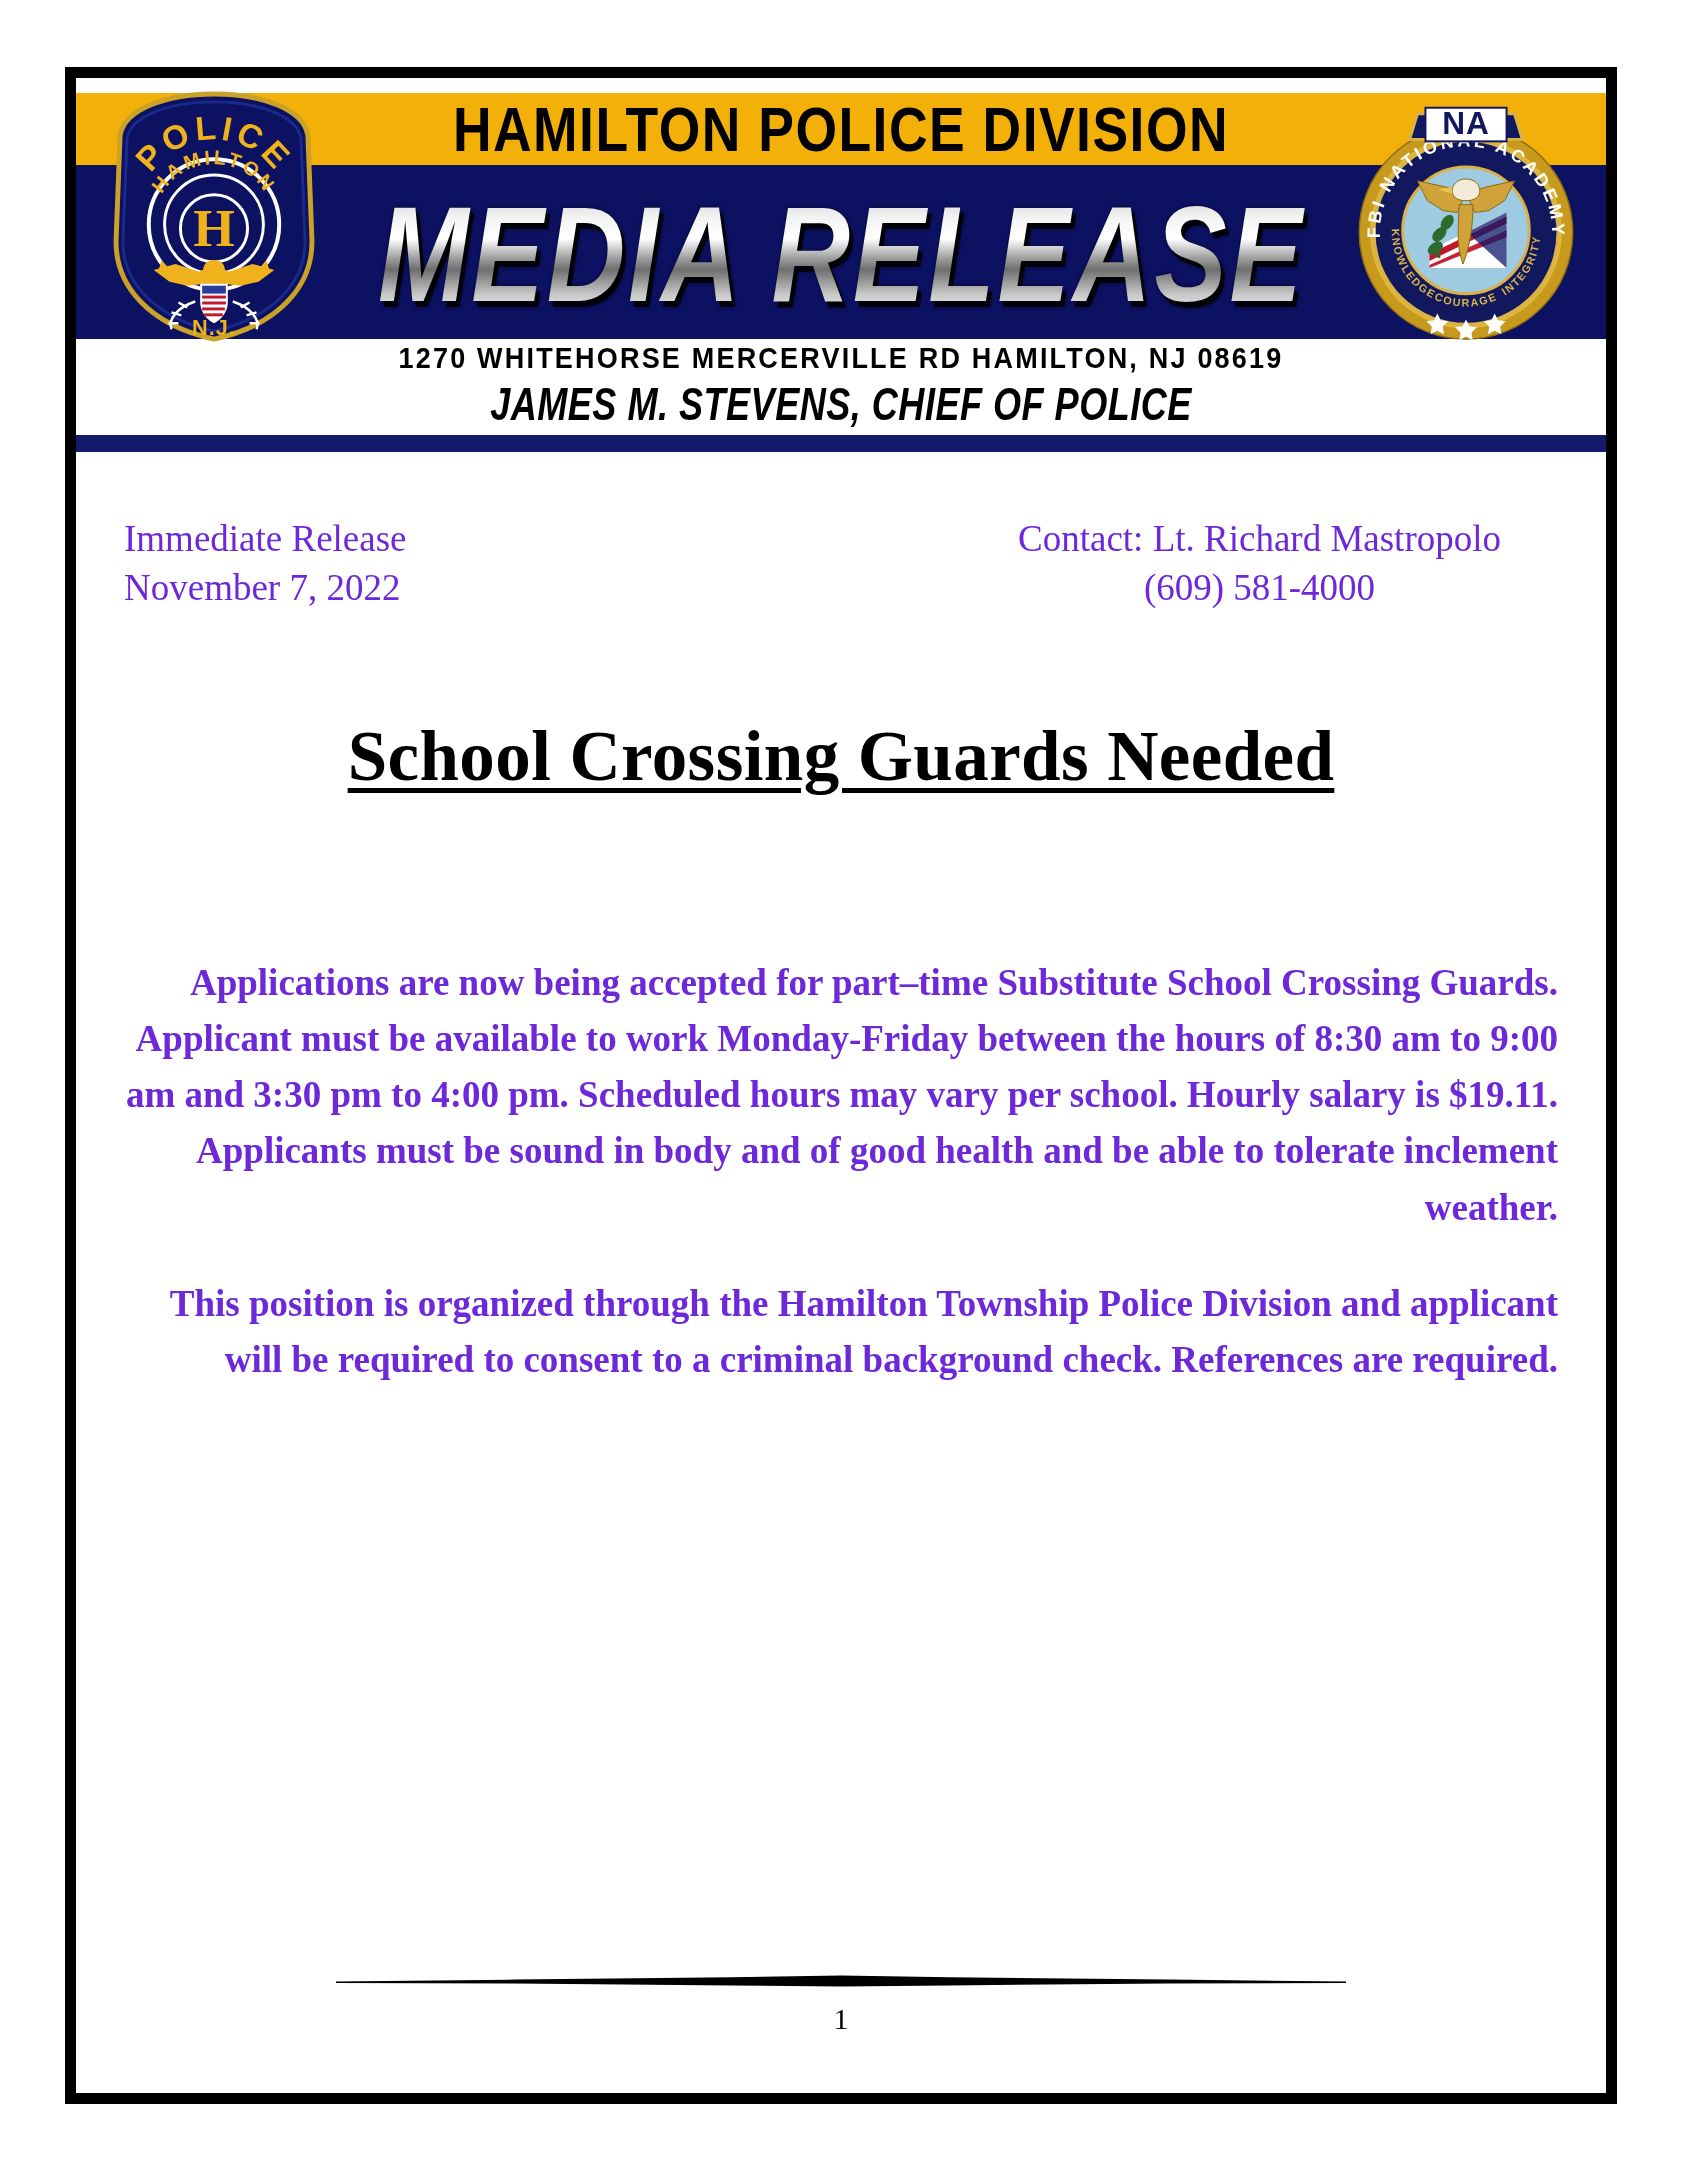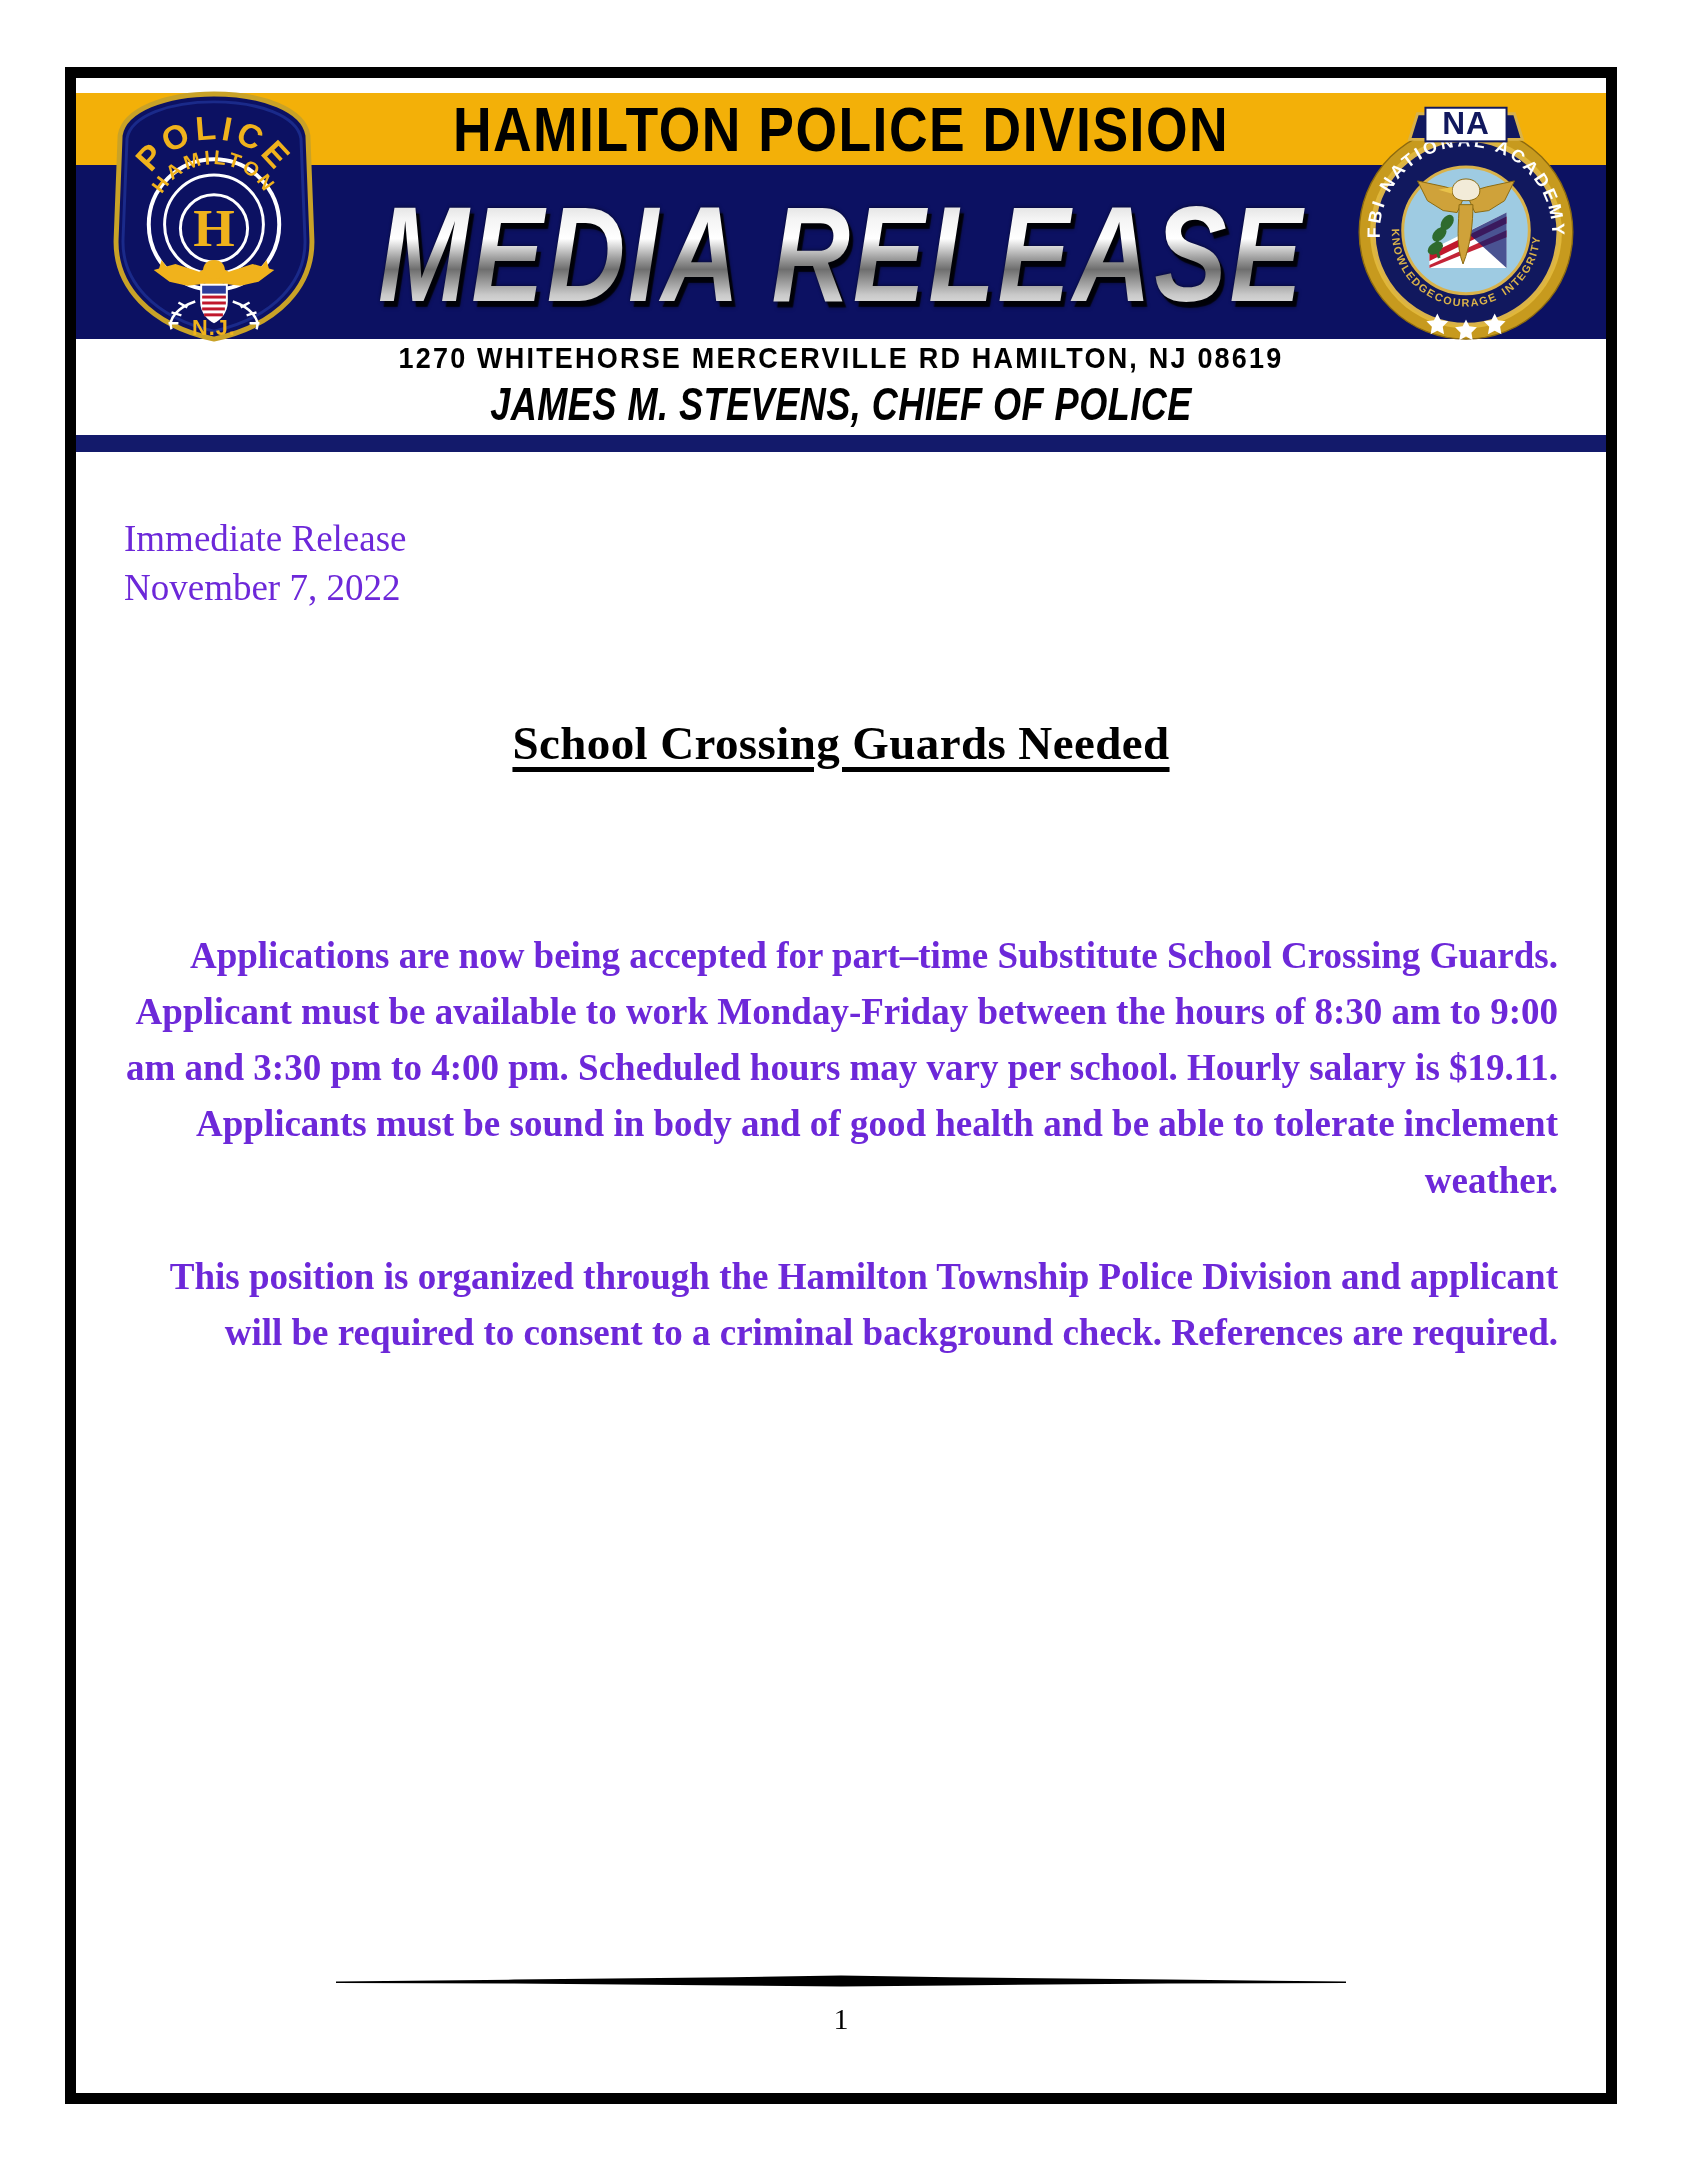--- a/index.html
+++ b/index.html
@@ -179,21 +179,21 @@
     margin-top: 63px;
     font-size: 37px;
     line-height: 1.32;
     color: #6d28d9;
   }
   .meta-left { text-align: left; }
   .meta-right { text-align: center; padding-right: 57px; }
 
   .headline {
     text-align: center;
-    font-size: 47px;
+    font-size: 71px;
     font-weight: bold;
     margin-top: 103px;
     text-decoration: underline;
     text-underline-offset: 8px;
     text-decoration-thickness: 5px;
     letter-spacing: 0.4px;
     color: #000;
   }
 
   .para {
@@ -372,20 +372,24 @@
     </div>
   </div>
 
   <div class="doc-body">
 
     <div class="meta-row">
       <div class="meta-left">
         <div>Immediate Release</div>
         <div>November 7, 2022</div>
       </div>
+      <div class="meta-right">
+        <div>Contact: Lt. Richard Mastropolo</div>
+        <div>(609) 581-4000</div>
+      </div>
     </div>
 
     <h1 class="headline">School Crossing Guards Needed</h1>
 
     <p class="para first">Applications are now being accepted for part–time Substitute School Crossing Guards.  Applicant must be available to work Monday-Friday between the hours of 8:30 am to 9:00 am and 3:30 pm to 4:00 pm.  Scheduled hours may vary per school.  Hourly salary is $19.11.  Applicants must be sound in body and of good health and be able to tolerate inclement weather.</p>
     <p class="para">This position is organized through the Hamilton Township Police Division and applicant will be required to consent to a criminal background check.  References are required.</p>
   </div>
 
   <div class="footer-area">
     <div class="footer-rule">

